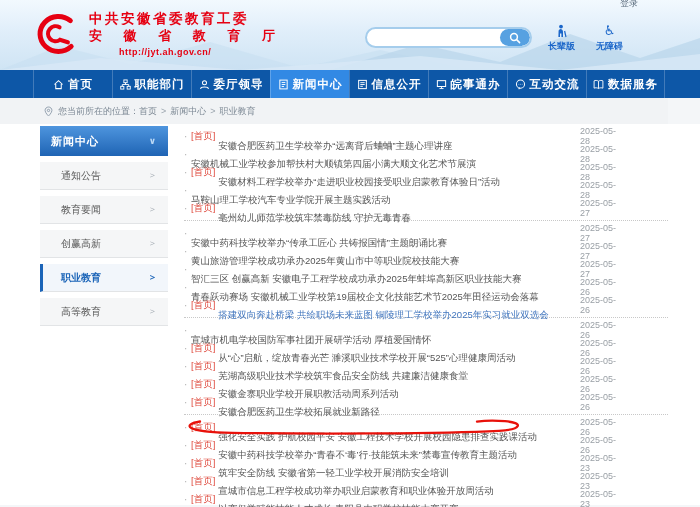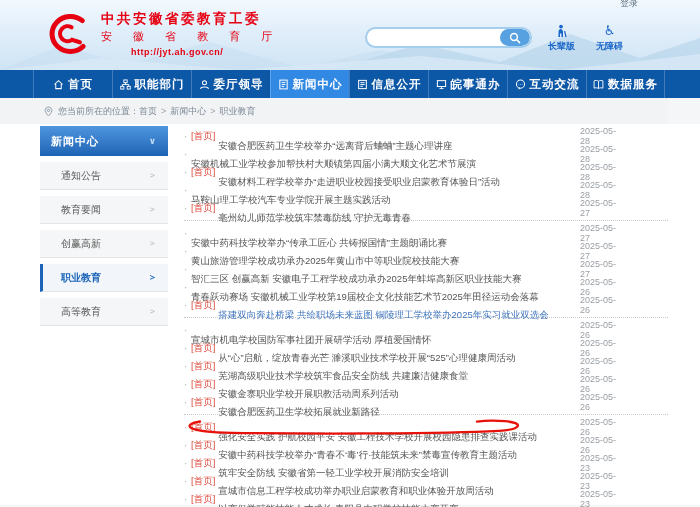--- a/index.html
+++ b/index.html
@@ -4,25 +4,25 @@
 <style>
   * { margin:0; padding:0; box-sizing:border-box; }
   html,body { width:700px; height:507px; overflow:hidden;
     font-family:"Liberation Sans","DejaVu Sans",sans-serif; background:#f4f6f8; }
 
   
   .header { position:relative; width:700px; height:70px;
     background:linear-gradient(180deg,#f2f9fe 0%,#e0eefa 45%,#cfe4f4 100%); overflow:hidden; }
   .mountains { position:absolute; left:0; bottom:0; width:700px; height:46px; }
   .login { position:absolute; left:620px; top:-3px; font-size:9px; color:#5a6b7c; cursor:pointer; }
-  .logo-row { position:absolute; left:44px; top:10px; display:flex; align-items:flex-start; }
+  .logo-row { position:absolute; left:32px; top:10px; display:flex; align-items:flex-start; }
   .emblem { width:50px; height:48px; }
   .org-block { margin-left:7px; color:#e60012; }
   .org-line1 { font-size:13.5px; font-weight:bold; letter-spacing:2.5px; line-height:17px; }
-  .org-line2 { font-size:11px; font-weight:normal; letter-spacing:9px; line-height:18px; }
+  .org-line2 { font-size:13px; font-weight:bold; letter-spacing:9px; line-height:18px; }
   .org-url   { font-size:9px; font-weight:bold; letter-spacing:.5px; margin-left:30px; margin-top:2px; }
   .search { position:absolute; left:365px; top:27px; width:167px; height:21px;
     background:#fff; border:2px solid #a5cdec; border-radius:12px; display:flex; overflow:hidden; }
   .search input { flex:1; border:none; outline:none; font-size:9px; padding:0 8px; background:transparent; }
   .search .btn { width:34px; height:100%; background:#57a1e1; border:none; border-radius:10px;
     display:flex; align-items:center; justify-content:center; cursor:pointer; }
   .a11y { position:absolute; top:24px; display:flex; flex-direction:column; align-items:center;
     color:#1b66c9; cursor:pointer; }
   .a11y .lbl { font-size:9px; font-weight:bold; margin-top:2px; }
   .a11y .glyph { font-size:13px; line-height:14px; }

